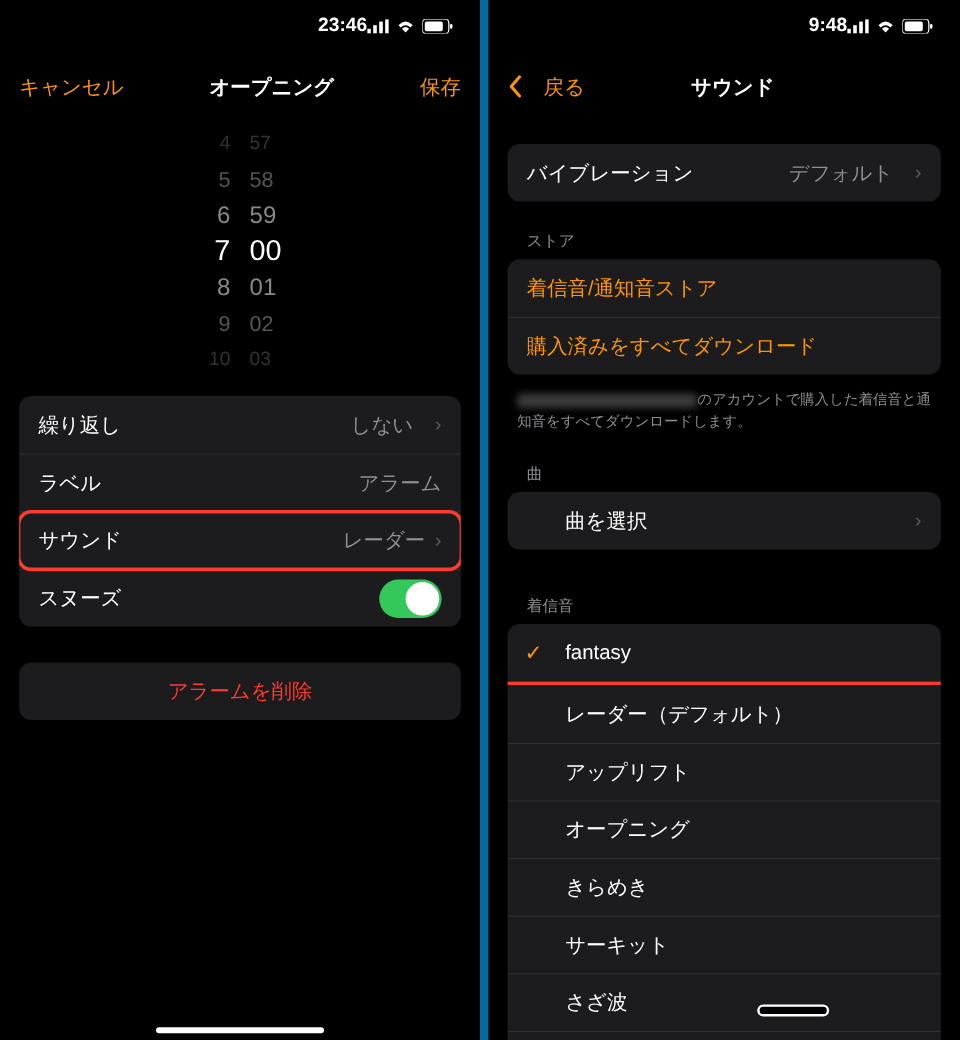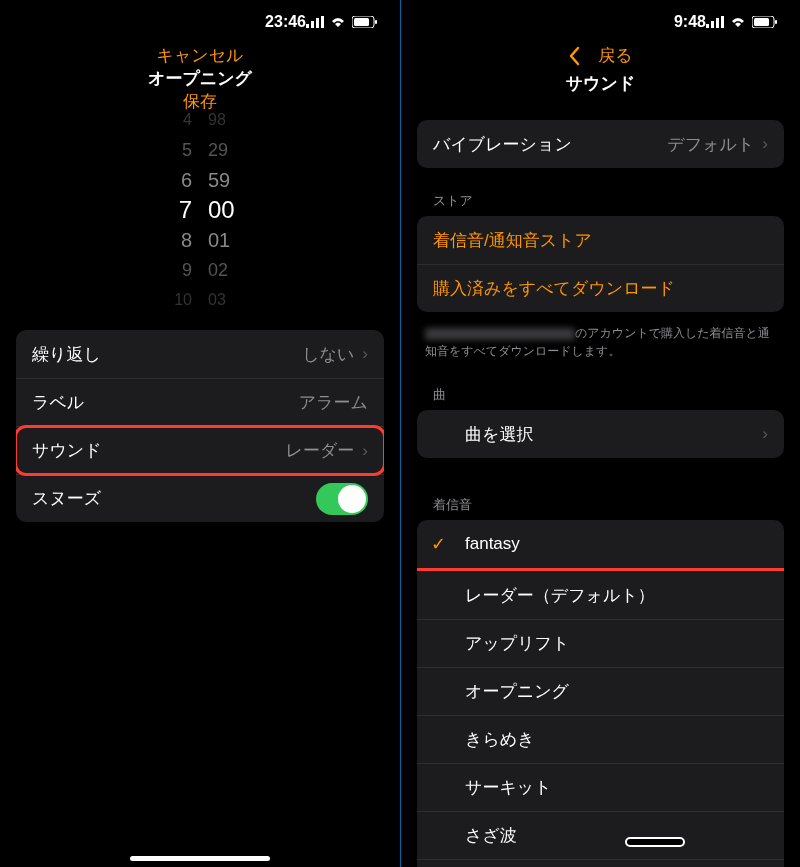--- a/index.html
+++ b/index.html
@@ -5,34 +5,34 @@
   * { box-sizing: border-box; margin: 0; padding: 0; }
   body {
     background: #000;
     font-family: -apple-system, "Hiragino Sans", sans-serif;
     width: 800px;
     height: 867px;
     display: flex;
     overflow: hidden;
   }
   .phone { width: 400px; height: 867px; background: #000; position: relative; color: #fff; }
-  .phone + .phone { border-left: 1px solid #0369a1; }
+  .phone + .phone { border-left: 7px solid #0369a1; }
 
   
   .status-bar {
     height: 44px; display: flex; justify-content: flex-end; align-items: center;
     padding: 0 22px; font-size: 16px; font-weight: 600;
   }
   .status-right { display: flex; align-items: center; gap: 6px; }
   .status-right svg { display: block; }
 
   
   .nav-bar {
     height: 56px; display: flex; align-items: center; justify-content: space-between;
-    padding: 0 16px; font-size: 17px; flex-direction: column;
+    padding: 0 16px; font-size: 17px;
   }
   .nav-cancel, .nav-save, .nav-back { color: #ff9500; }
   .nav-title { color: #fff; font-weight: 600; }
   .nav-back { display: flex; align-items: center; gap: 18px; }
   .nav-back svg { display: block; }
   .nav-spacer { width: 50px; }
 
   
   .picker {
     height: 200px; margin: 10px 0 20px; position: relative; overflow: hidden;
@@ -53,21 +53,21 @@
 
   
   .group {
     margin: 0 16px 30px; background: #1c1c1e; border-radius: 10px; overflow: hidden;
   }
   .group.nomargin { margin-bottom: 18px; }
   .cell {
     min-height: 48px; display: flex; align-items: center; padding: 0 16px;
     border-top: 1px solid #2e2e30; font-size: 17px; position: relative;
   }
-  .cell:first-child { border-top: none; }
+  .cell:first-child { border-top: none; gap: 10px; }
   .cell-label { flex: 1; color: #fff; }
   .cell-label.orange { color: #ff9500; }
   .cell-value { color: #8e8e93; }
   .chevron { margin-left: 8px; color: #5a5a5e; }
   .highlight-ring {
     position: absolute; inset: -2px; border: 3px solid #ff3b30; border-radius: 12px;
     pointer-events: none;
   }
   .cell.highlighted { z-index: 2; }
 
@@ -155,22 +155,22 @@
     <div class="picker-col left">
       <div class="picker-row dim3">4</div>
       <div class="picker-row dim2">5</div>
       <div class="picker-row dim1">6</div>
       <div class="picker-row sel">7</div>
       <div class="picker-row dim1">8</div>
       <div class="picker-row dim2">9</div>
       <div class="picker-row dim3">10</div>
     </div>
     <div class="picker-col right">
-      <div class="picker-row dim3">98</div>
-      <div class="picker-row dim2">29</div>
+      <div class="picker-row dim3">57</div>
+      <div class="picker-row dim2">58</div>
       <div class="picker-row dim1">59</div>
       <div class="picker-row sel">00</div>
       <div class="picker-row dim1">01</div>
       <div class="picker-row dim2">02</div>
       <div class="picker-row dim3">03</div>
     </div>
   </div>
 
   <div class="group">
     <div class="cell">
@@ -187,20 +187,23 @@
       <span class="cell-label">サウンド</span>
       <span class="cell-value">レーダー</span>
       <span class="chevron">›</span>
     </div>
     <div class="cell">
       <span class="cell-label">スヌーズ</span>
       <span class="toggle"></span>
     </div>
   </div>
 
+  <div class="delete-group">
+    <div class="delete-cell">アラームを削除</div>
+  </div>
 
   <div class="home-indicator"></div>
 </div>
 
 <div class="phone">
   <div class="status-bar">
     <span>9:48</span>
     <span class="status-right">
       <svg width="18" height="12" viewBox="0 0 18 12">
           <rect x="0" y="8" width="3" height="4" fill="#fff"></rect>

